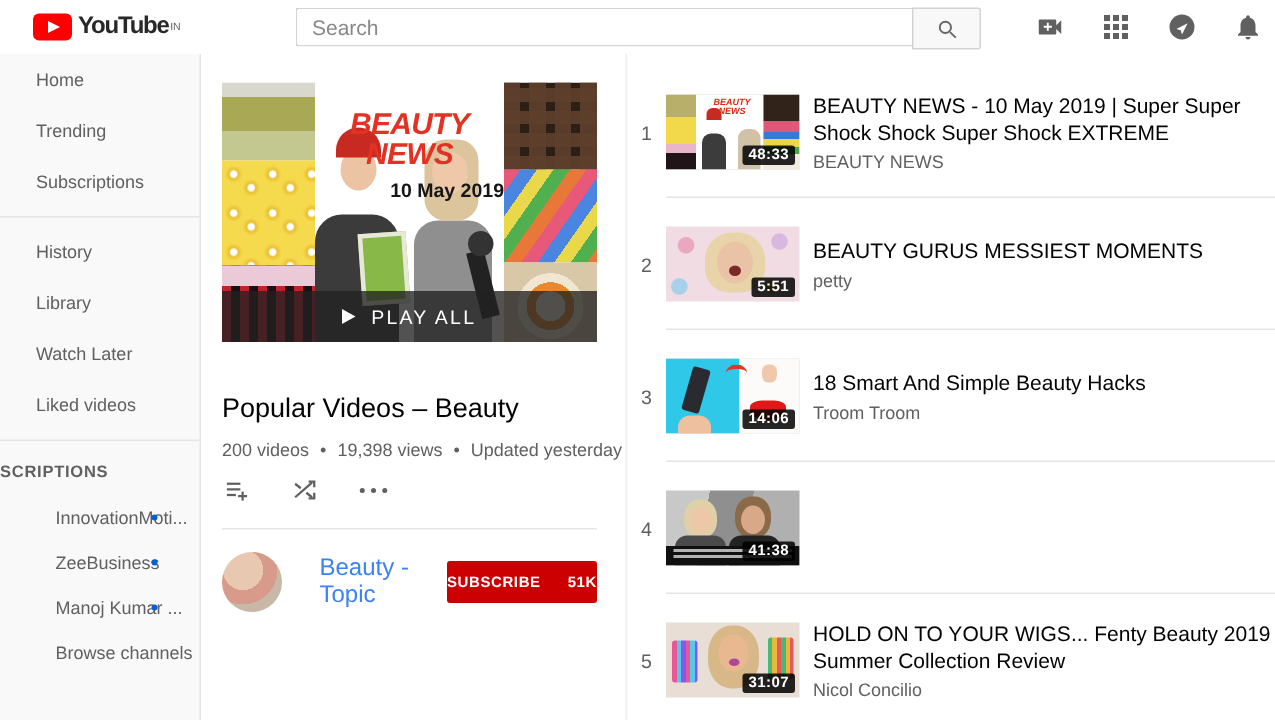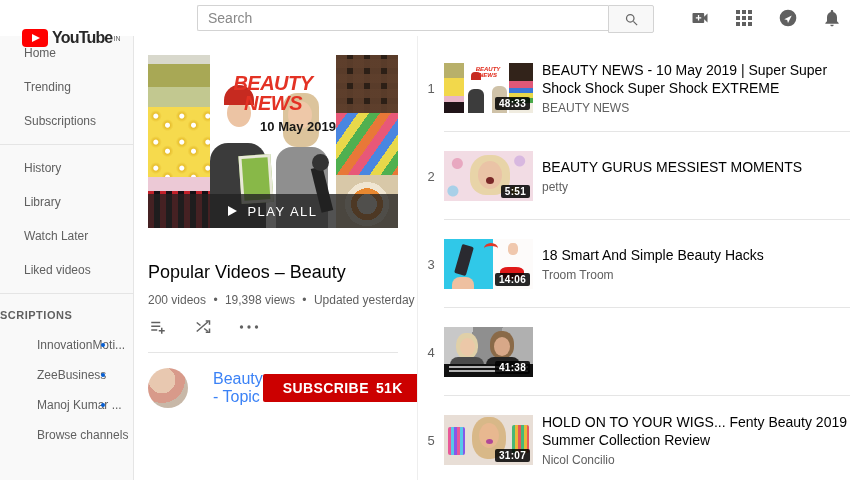--- a/index.html
+++ b/index.html
@@ -1,20 +1,20 @@
 <!DOCTYPE html>
 <html><head>
 <meta charset="utf-8">
 <style>
   html,body{margin:0;padding:0;}
   body{width:850px;height:480px;overflow:hidden;background:#fff;
        font-family:"Liberation Sans",sans-serif;color:#030303;position:relative;}
   
   .header{position:absolute;left:0;top:0;width:850px;height:36px;background:#fff;z-index:5;}
-  .logo{position:absolute;left:22px;top:9px;display:flex;align-items:center;cursor:pointer;margin-top:20px;}
+  .logo{position:absolute;left:22px;top:9px;display:flex;align-items:center;cursor:pointer;}
   .logo-box{width:26px;height:18px;background:#f00;border-radius:4px;position:relative;margin-right:4px;}
   .logo-box:after{content:"";position:absolute;left:10px;top:5px;width:0;height:0;
     border-left:8px solid #fff;border-top:4px solid transparent;border-bottom:4px solid transparent;}
   .logo-word{font-size:16px;font-weight:700;letter-spacing:-0.8px;color:#282828;line-height:18px;}
   .logo-region{font-size:7px;color:#606060;margin-left:1px;line-height:9px;}
   .searchwrap{position:absolute;left:183px;top:5px;display:flex;padding-left:14px;}
   .search-input{width:390px;height:24px;border:1px solid #d3d3d3;border-right:none;border-radius:2px 0 0 2px;
     padding:0 10px;font-size:14px;color:#111;outline:none;font-family:"Liberation Sans",sans-serif;}
   .search-input::placeholder{color:#888;}
   .search-btn{width:44px;height:26px;background:#f8f8f8;border:1px solid #d3d3d3;border-radius:0 2px 2px 0;
@@ -70,22 +70,22 @@
   .pl-title{position:absolute;left:14px;top:226px;font-size:18px;color:#030303;}
   .pl-meta{position:absolute;left:14px;top:257px;font-size:12px;color:#606060;}
   .pl-meta span{margin-right:4px;}
   .pl-actions{position:absolute;left:14px;top:282px;display:flex;gap:26px;align-items:center;}
   .pl-actions .aicon{cursor:pointer;display:flex;align-items:center;}
   .pl-div{position:absolute;left:14px;top:316px;width:250px;border-top:1px solid #e5e5e5;}
   .owner{position:absolute;left:14px;top:332px;width:250px;display:flex;align-items:center;}
   .avatar{width:40px;height:40px;border-radius:50%;flex:none;cursor:pointer;
     background:radial-gradient(circle at 35% 30%,#e8c8b0 0 35%,#d89a8a 35% 60%,#c8b8a8 60%),#e8cdb8;}
   .owner-name{margin-left:25px;font-size:16px;color:#3b82f6;cursor:pointer;flex:1;}
-  .subscribe{background:#c00;color:#fff;border:none;border-radius:2px;height:28px;padding:0 20px;
-    font-size:14px;font-weight:700;letter-spacing:.4px;cursor:pointer;display:flex;align-items:center;gap:7px;
+  .subscribe{background:#c00;color:#fff;border:none;border-radius:2px;height:28px;padding:0 0;
+    font-size:10px;font-weight:700;letter-spacing:.4px;cursor:pointer;display:flex;align-items:center;gap:18px;
     font-family:"Liberation Sans",sans-serif;}
   
   .vlist{position:absolute;left:417px;top:36px;right:0;bottom:0;border-left:1px solid #eee;padding-top:8px;background:#fff;}
   .vrow{display:flex;align-items:center;height:88px;cursor:pointer;position:relative;}
   .vrow:after{content:"";position:absolute;left:26px;right:0;bottom:0;border-bottom:1px solid #e5e5e5;}
   .vnum{width:26px;text-align:center;font-size:13px;color:#606060;flex:none;}
   .thumb{position:relative;width:89px;height:50px;flex:none;overflow:hidden;background:#ddd;}
   .dur{position:absolute;right:3px;bottom:3px;background:rgba(0,0,0,.85);color:#fff;font-size:10px;
     font-weight:700;padding:1px 4px;border-radius:2px;letter-spacing:.3px;}
   .vtext{margin-left:9px;min-width:0;}

